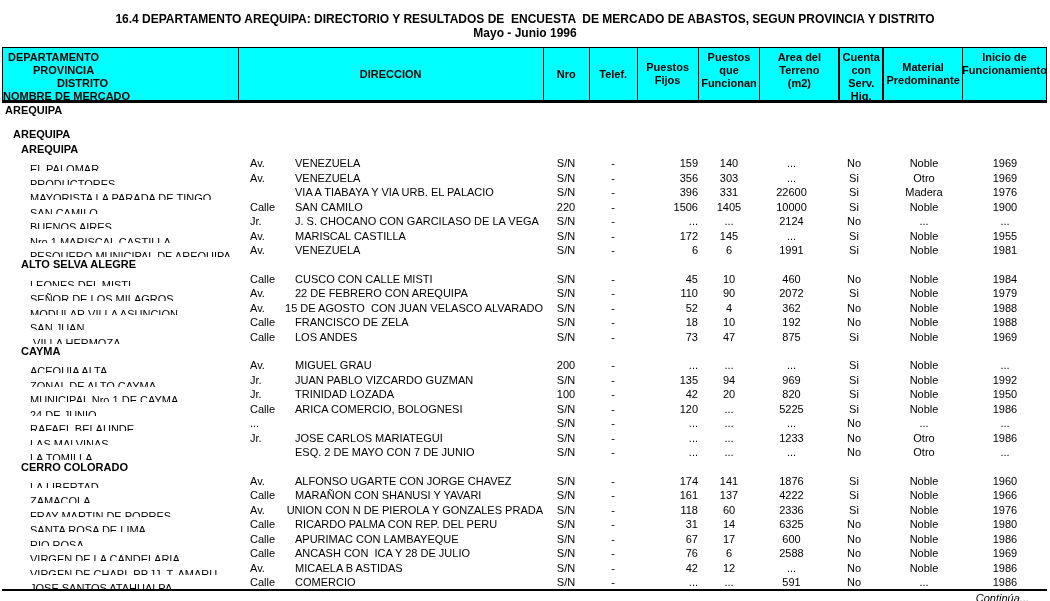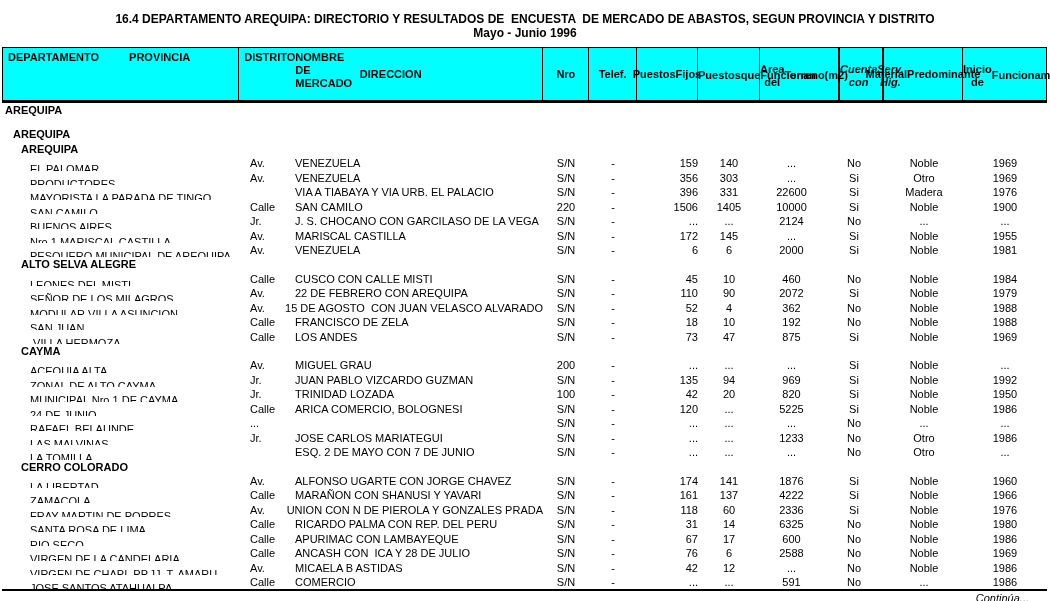--- a/index.html
+++ b/index.html
@@ -14,30 +14,30 @@
   .subtitle { font-size:12px; font-weight:bold; line-height:14px; }
 
   .tbl { margin-left:2px; width:1045px; margin-top:7px; }
 
   
   .thead {
     display:flex; background:var(--header-bg);
     border:1px solid var(--border); border-bottom:3px solid var(--border);
     height:56px; font-size:11px; font-weight:bold; line-height:13px;
   }
-  .th { border-left:1px solid var(--border); display:flex; flex-direction:row;
+  .th { border-left:1px solid var(--border); display:flex; flex-direction:column;
         align-items:center; text-align:center; }
   .th.first { border-left:none; align-items:flex-start; text-align:left; padding-top:3px; }
   .th.first div { line-height:13px; }
   .th.first div:nth-child(1){ padding-left:5px; }
   .th.first div:nth-child(2){ padding-left:30px; }
   .th.first div:nth-child(3){ padding-left:54px; }
   .th.first div:nth-child(4){ }
   .w-name{width:235px;} .w-dir{width:306px;} .w-nro{width:46px;} .w-tel{width:48px;}
-  .w-pf{width:61px;} .w-pq{width:62px;} .w-ar{width:79px;} .w-sh{width:46px;font-style:italic;}
+  .w-pf{width:61px;} .w-pq{width:62px;} .w-ar{width:79px;} .w-sh{width:46px;}
   .w-ma{width:78px;} .w-in{width:84px;}
   .v-center{ justify-content:center; }
   .v-top{ justify-content:flex-start; padding-top:3px; }
   .th.w-sh{ border-left:2px solid var(--border); border-right:2px solid var(--border); }
   .th.w-ma{ border-left:none; }
 
   
   .tbody { font-size:11px; }
   .row { display:flex; height:14.45px; line-height:14.45px; white-space:pre; }
   .row.spacer { height:10px; }
@@ -109,41 +109,41 @@
       <div class="row dept"><div class="group g-dept">AREQUIPA</div></div>
       <div class="row spacer"></div>
       <div class="row prov"><div class="group g-prov">AREQUIPA</div></div>
       <div class="row dist"><div class="group g-dist">AREQUIPA</div></div>
       <div class="row market"><div class="c-name">EL PALOMAR</div><div class="c-dir"><div class="c-via">Av.</div><div class="c-street">VENEZUELA</div></div><div class="c-nro">S/N</div><div class="c-tel">-</div><div class="c-pf">159</div><div class="c-pq">140</div><div class="c-ar">...</div><div class="c-sh">No</div><div class="c-ma">Noble</div><div class="c-in">1969</div></div>
       <div class="row market"><div class="c-name">PRODUCTORES</div><div class="c-dir"><div class="c-via">Av.</div><div class="c-street">VENEZUELA</div></div><div class="c-nro">S/N</div><div class="c-tel">-</div><div class="c-pf">356</div><div class="c-pq">303</div><div class="c-ar">...</div><div class="c-sh">Si</div><div class="c-ma">Otro</div><div class="c-in">1969</div></div>
       <div class="row market"><div class="c-name">MAYORISTA LA PARADA DE TINGO</div><div class="c-dir"><div class="c-via"></div><div class="c-street">VIA A TIABAYA Y VIA URB. EL PALACIO</div></div><div class="c-nro">S/N</div><div class="c-tel">-</div><div class="c-pf">396</div><div class="c-pq">331</div><div class="c-ar">22600</div><div class="c-sh">Si</div><div class="c-ma">Madera</div><div class="c-in">1976</div></div>
       <div class="row market"><div class="c-name">SAN CAMILO</div><div class="c-dir"><div class="c-via">Calle</div><div class="c-street">SAN CAMILO</div></div><div class="c-nro">220</div><div class="c-tel">-</div><div class="c-pf">1506</div><div class="c-pq">1405</div><div class="c-ar">10000</div><div class="c-sh">Si</div><div class="c-ma">Noble</div><div class="c-in">1900</div></div>
       <div class="row market"><div class="c-name">BUENOS AIRES</div><div class="c-dir"><div class="c-via">Jr.</div><div class="c-street">J. S. CHOCANO CON GARCILASO DE LA VEGA</div></div><div class="c-nro">S/N</div><div class="c-tel">-</div><div class="c-pf">...</div><div class="c-pq">...</div><div class="c-ar">2124</div><div class="c-sh">No</div><div class="c-ma">...</div><div class="c-in">...</div></div>
       <div class="row market"><div class="c-name">Nro 1 MARISCAL CASTILLA</div><div class="c-dir"><div class="c-via">Av.</div><div class="c-street">MARISCAL CASTILLA</div></div><div class="c-nro">S/N</div><div class="c-tel">-</div><div class="c-pf">172</div><div class="c-pq">145</div><div class="c-ar">...</div><div class="c-sh">Si</div><div class="c-ma">Noble</div><div class="c-in">1955</div></div>
-      <div class="row market"><div class="c-name">PESQUERO MUNICIPAL DE AREQUIPA</div><div class="c-dir"><div class="c-via">Av.</div><div class="c-street">VENEZUELA</div></div><div class="c-nro">S/N</div><div class="c-tel">-</div><div class="c-pf">6</div><div class="c-pq">6</div><div class="c-ar">2000</div><div class="c-sh">Si</div><div class="c-ma">Noble</div><div class="c-in">1981</div></div>
+      <div class="row market"><div class="c-name">PESQUERO MUNICIPAL DE AREQUIPA</div><div class="c-dir"><div class="c-via">Av.</div><div class="c-street">VENEZUELA</div></div><div class="c-nro">S/N</div><div class="c-tel">-</div><div class="c-pf">6</div><div class="c-pq">6</div><div class="c-ar">1991</div><div class="c-sh">Si</div><div class="c-ma">Noble</div><div class="c-in">1981</div></div>
       <div class="row dist"><div class="group g-dist">ALTO SELVA ALEGRE</div></div>
       <div class="row market"><div class="c-name">LEONES DEL MISTI</div><div class="c-dir"><div class="c-via">Calle</div><div class="c-street">CUSCO CON CALLE MISTI</div></div><div class="c-nro">S/N</div><div class="c-tel">-</div><div class="c-pf">45</div><div class="c-pq">10</div><div class="c-ar">460</div><div class="c-sh">No</div><div class="c-ma">Noble</div><div class="c-in">1984</div></div>
       <div class="row market"><div class="c-name">SEÑOR DE LOS MILAGROS</div><div class="c-dir"><div class="c-via">Av.</div><div class="c-street">22 DE FEBRERO CON AREQUIPA</div></div><div class="c-nro">S/N</div><div class="c-tel">-</div><div class="c-pf">110</div><div class="c-pq">90</div><div class="c-ar">2072</div><div class="c-sh">Si</div><div class="c-ma">Noble</div><div class="c-in">1979</div></div>
       <div class="row market"><div class="c-name">MODULAR VILLA ASUNCION</div><div class="c-dir"><div class="c-via">Av.</div><div class="c-street">15 DE AGOSTO  CON JUAN VELASCO ALVARADO</div></div><div class="c-nro">S/N</div><div class="c-tel">-</div><div class="c-pf">52</div><div class="c-pq">4</div><div class="c-ar">362</div><div class="c-sh">No</div><div class="c-ma">Noble</div><div class="c-in">1988</div></div>
       <div class="row market"><div class="c-name">SAN JUAN</div><div class="c-dir"><div class="c-via">Calle</div><div class="c-street">FRANCISCO DE ZELA</div></div><div class="c-nro">S/N</div><div class="c-tel">-</div><div class="c-pf">18</div><div class="c-pq">10</div><div class="c-ar">192</div><div class="c-sh">No</div><div class="c-ma">Noble</div><div class="c-in">1988</div></div>
       <div class="row market"><div class="c-name"> VILLA HERMOZA</div><div class="c-dir"><div class="c-via">Calle</div><div class="c-street">LOS ANDES</div></div><div class="c-nro">S/N</div><div class="c-tel">-</div><div class="c-pf">73</div><div class="c-pq">47</div><div class="c-ar">875</div><div class="c-sh">Si</div><div class="c-ma">Noble</div><div class="c-in">1969</div></div>
       <div class="row dist"><div class="group g-dist">CAYMA</div></div>
       <div class="row market"><div class="c-name">ACEQUIA ALTA</div><div class="c-dir"><div class="c-via">Av.</div><div class="c-street">MIGUEL GRAU</div></div><div class="c-nro">200</div><div class="c-tel">-</div><div class="c-pf">...</div><div class="c-pq">...</div><div class="c-ar">...</div><div class="c-sh">Si</div><div class="c-ma">Noble</div><div class="c-in">...</div></div>
       <div class="row market"><div class="c-name">ZONAL DE ALTO CAYMA</div><div class="c-dir"><div class="c-via">Jr.</div><div class="c-street">JUAN PABLO VIZCARDO GUZMAN</div></div><div class="c-nro">S/N</div><div class="c-tel">-</div><div class="c-pf">135</div><div class="c-pq">94</div><div class="c-ar">969</div><div class="c-sh">Si</div><div class="c-ma">Noble</div><div class="c-in">1992</div></div>
       <div class="row market"><div class="c-name">MUNICIPAL Nro 1 DE CAYMA</div><div class="c-dir"><div class="c-via">Jr.</div><div class="c-street">TRINIDAD LOZADA</div></div><div class="c-nro">100</div><div class="c-tel">-</div><div class="c-pf">42</div><div class="c-pq">20</div><div class="c-ar">820</div><div class="c-sh">Si</div><div class="c-ma">Noble</div><div class="c-in">1950</div></div>
       <div class="row market"><div class="c-name">24 DE JUNIO</div><div class="c-dir"><div class="c-via">Calle</div><div class="c-street">ARICA COMERCIO, BOLOGNESI</div></div><div class="c-nro">S/N</div><div class="c-tel">-</div><div class="c-pf">120</div><div class="c-pq">...</div><div class="c-ar">5225</div><div class="c-sh">Si</div><div class="c-ma">Noble</div><div class="c-in">1986</div></div>
       <div class="row market"><div class="c-name">RAFAEL BELAUNDE</div><div class="c-dir"><div class="c-via">...</div><div class="c-street"></div></div><div class="c-nro">S/N</div><div class="c-tel">-</div><div class="c-pf">...</div><div class="c-pq">...</div><div class="c-ar">...</div><div class="c-sh">No</div><div class="c-ma">...</div><div class="c-in">...</div></div>
       <div class="row market"><div class="c-name">LAS MALVINAS</div><div class="c-dir"><div class="c-via">Jr.</div><div class="c-street">JOSE CARLOS MARIATEGUI</div></div><div class="c-nro">S/N</div><div class="c-tel">-</div><div class="c-pf">...</div><div class="c-pq">...</div><div class="c-ar">1233</div><div class="c-sh">No</div><div class="c-ma">Otro</div><div class="c-in">1986</div></div>
       <div class="row market"><div class="c-name">LA TOMILLA</div><div class="c-dir"><div class="c-via"></div><div class="c-street">ESQ. 2 DE MAYO CON 7 DE JUNIO</div></div><div class="c-nro">S/N</div><div class="c-tel">-</div><div class="c-pf">...</div><div class="c-pq">...</div><div class="c-ar">...</div><div class="c-sh">No</div><div class="c-ma">Otro</div><div class="c-in">...</div></div>
       <div class="row dist"><div class="group g-dist">CERRO COLORADO</div></div>
       <div class="row market"><div class="c-name">LA LIBERTAD</div><div class="c-dir"><div class="c-via">Av.</div><div class="c-street">ALFONSO UGARTE CON JORGE CHAVEZ</div></div><div class="c-nro">S/N</div><div class="c-tel">-</div><div class="c-pf">174</div><div class="c-pq">141</div><div class="c-ar">1876</div><div class="c-sh">Si</div><div class="c-ma">Noble</div><div class="c-in">1960</div></div>
       <div class="row market"><div class="c-name">ZAMACOLA</div><div class="c-dir"><div class="c-via">Calle</div><div class="c-street">MARAÑON CON SHANUSI Y YAVARI</div></div><div class="c-nro">S/N</div><div class="c-tel">-</div><div class="c-pf">161</div><div class="c-pq">137</div><div class="c-ar">4222</div><div class="c-sh">Si</div><div class="c-ma">Noble</div><div class="c-in">1966</div></div>
       <div class="row market"><div class="c-name">FRAY MARTIN DE PORRES</div><div class="c-dir"><div class="c-via">Av.</div><div class="c-street">UNION CON N DE PIEROLA Y GONZALES PRADA</div></div><div class="c-nro">S/N</div><div class="c-tel">-</div><div class="c-pf">118</div><div class="c-pq">60</div><div class="c-ar">2336</div><div class="c-sh">Si</div><div class="c-ma">Noble</div><div class="c-in">1976</div></div>
       <div class="row market"><div class="c-name">SANTA ROSA DE LIMA</div><div class="c-dir"><div class="c-via">Calle</div><div class="c-street">RICARDO PALMA CON REP. DEL PERU</div></div><div class="c-nro">S/N</div><div class="c-tel">-</div><div class="c-pf">31</div><div class="c-pq">14</div><div class="c-ar">6325</div><div class="c-sh">No</div><div class="c-ma">Noble</div><div class="c-in">1980</div></div>
-      <div class="row market"><div class="c-name">RIO SECO</div><div class="c-dir"><div class="c-via">Calle</div><div class="c-street">APURIMAC CON LAMBAYEQUE</div></div><div class="c-nro">S/N</div><div class="c-tel">-</div><div class="c-pf">67</div><div class="c-pq">17</div><div class="c-ar">600</div><div class="c-sh">No</div><div class="c-ma">Noble</div><div class="c-in">1986</div></div>
+      <div class="row market"><div class="c-name">RIO ROSA</div><div class="c-dir"><div class="c-via">Calle</div><div class="c-street">APURIMAC CON LAMBAYEQUE</div></div><div class="c-nro">S/N</div><div class="c-tel">-</div><div class="c-pf">67</div><div class="c-pq">17</div><div class="c-ar">600</div><div class="c-sh">No</div><div class="c-ma">Noble</div><div class="c-in">1986</div></div>
       <div class="row market"><div class="c-name">VIRGEN DE LA CANDELARIA</div><div class="c-dir"><div class="c-via">Calle</div><div class="c-street">ANCASH CON  ICA Y 28 DE JULIO</div></div><div class="c-nro">S/N</div><div class="c-tel">-</div><div class="c-pf">76</div><div class="c-pq">6</div><div class="c-ar">2588</div><div class="c-sh">No</div><div class="c-ma">Noble</div><div class="c-in">1969</div></div>
       <div class="row market"><div class="c-name">VIRGEN DE CHAPI  PP.JJ. T. AMARU</div><div class="c-dir"><div class="c-via">Av.</div><div class="c-street">MICAELA B ASTIDAS</div></div><div class="c-nro">S/N</div><div class="c-tel">-</div><div class="c-pf">42</div><div class="c-pq">12</div><div class="c-ar">...</div><div class="c-sh">No</div><div class="c-ma">Noble</div><div class="c-in">1986</div></div>
       <div class="row market"><div class="c-name">JOSE SANTOS ATAHUALPA</div><div class="c-dir"><div class="c-via">Calle</div><div class="c-street">COMERCIO</div></div><div class="c-nro">S/N</div><div class="c-tel">-</div><div class="c-pf">...</div><div class="c-pq">...</div><div class="c-ar">591</div><div class="c-sh">No</div><div class="c-ma">...</div><div class="c-in">1986</div></div>
     </div>
 
   <div class="bottom-rule"></div>
   <div class="continua">Continúa...</div>
 </div>
 
 </body></html>

